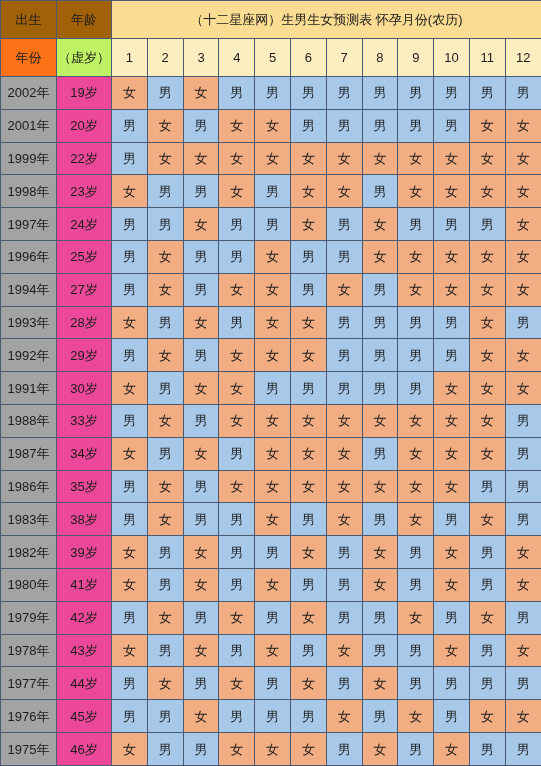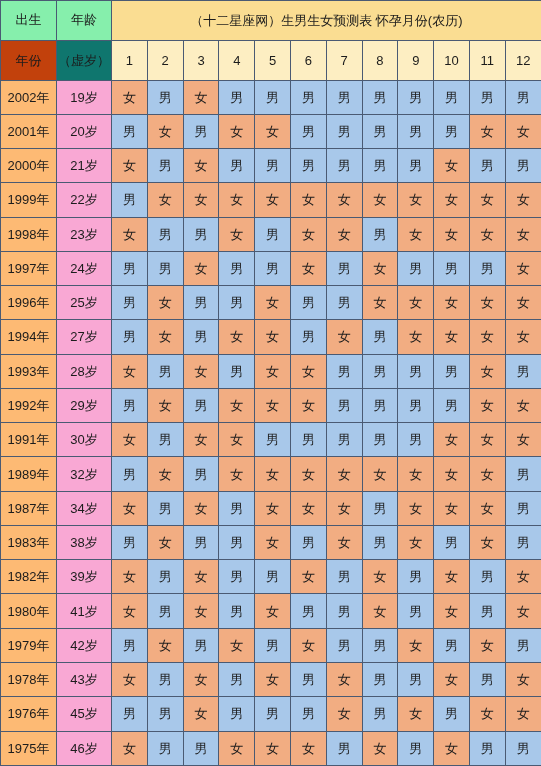--- a/index.html
+++ b/index.html
@@ -28,56 +28,55 @@
     padding: 0;
     line-height: 1;
   }
   
   col.c-year  { width: 56px; }
   col.c-age   { width: 55px; }
   col.c-month { width: 35.8px; }
 
   
   .hdr-label {
-    background: #86efac;
+    background: #a16207;
     font-size: 13px;
     height: 28px;
-    font-family: Liberation Mono, monospace;
   }
   .hdr-title {
     background: #fadd92;
     font-size: 13.5px;
     height: 28px;
     letter-spacing: 0px;
   }
   .hdr-sub-year {
-    background: #c2410c;
+    background: #f97316;
     font-size: 13px;
     height: 28px;
     margin-top: 29px;
   }
   .hdr-sub-age {
-    background: #0f766e;
+    background: #bef264;
     font-size: 13px;
     height: 28px;
   }
   .hdr-month {
     background: #fdeec2;
     font-size: 12.5px;
     height: 28px;
   }
 
   
   .cell-year {
-    background: #fdba74;
+    background: #a3a3a3;
     font-size: 12.5px;
     height: 24px;
   }
   .cell-age {
-    background: #f9a8d4;
+    background: #ec4899;
     font-size: 12.5px;
   }
 
   
   .v-male {
     background: #a8c8ea;
     font-size: 13.5px;
   }
   .v-female {
     background: #f2ad82;
@@ -152,36 +151,20 @@
         <td class="v-female">女</td>
         <td class="v-male">男</td>
         <td class="v-male">男</td>
         <td class="v-male">男</td>
         <td class="v-male">男</td>
         <td class="v-male">男</td>
         <td class="v-female">女</td>
         <td class="v-female">女</td>
       </tr>
       <tr>
-        <td class="cell-year">2000年</td>
-        <td class="cell-age">21岁</td>
-        <td class="v-female">女</td>
-        <td class="v-male">男</td>
-        <td class="v-female">女</td>
-        <td class="v-male">男</td>
-        <td class="v-male">男</td>
-        <td class="v-male">男</td>
-        <td class="v-male">男</td>
-        <td class="v-male">男</td>
-        <td class="v-male">男</td>
-        <td class="v-female">女</td>
-        <td class="v-male">男</td>
-        <td class="v-male">男</td>
-      </tr>
-      <tr>
         <td class="cell-year">1999年</td>
         <td class="cell-age">22岁</td>
         <td class="v-male">男</td>
         <td class="v-female">女</td>
         <td class="v-female">女</td>
         <td class="v-female">女</td>
         <td class="v-female">女</td>
         <td class="v-female">女</td>
         <td class="v-female">女</td>
         <td class="v-female">女</td>
@@ -296,22 +279,22 @@
         <td class="v-male">男</td>
         <td class="v-male">男</td>
         <td class="v-male">男</td>
         <td class="v-male">男</td>
         <td class="v-male">男</td>
         <td class="v-female">女</td>
         <td class="v-female">女</td>
         <td class="v-female">女</td>
       </tr>
       <tr>
-        <td class="cell-year">1989年</td>
-        <td class="cell-age">32岁</td>
+        <td class="cell-year">1988年</td>
+        <td class="cell-age">33岁</td>
         <td class="v-male">男</td>
         <td class="v-female">女</td>
         <td class="v-male">男</td>
         <td class="v-female">女</td>
         <td class="v-female">女</td>
         <td class="v-female">女</td>
         <td class="v-female">女</td>
         <td class="v-female">女</td>
         <td class="v-female">女</td>
         <td class="v-female">女</td>
@@ -328,20 +311,36 @@
         <td class="v-female">女</td>
         <td class="v-female">女</td>
         <td class="v-female">女</td>
         <td class="v-male">男</td>
         <td class="v-female">女</td>
         <td class="v-female">女</td>
         <td class="v-female">女</td>
         <td class="v-male">男</td>
       </tr>
       <tr>
+        <td class="cell-year">1986年</td>
+        <td class="cell-age">35岁</td>
+        <td class="v-male">男</td>
+        <td class="v-female">女</td>
+        <td class="v-male">男</td>
+        <td class="v-female">女</td>
+        <td class="v-female">女</td>
+        <td class="v-female">女</td>
+        <td class="v-female">女</td>
+        <td class="v-female">女</td>
+        <td class="v-female">女</td>
+        <td class="v-female">女</td>
+        <td class="v-male">男</td>
+        <td class="v-male">男</td>
+      </tr>
+      <tr>
         <td class="cell-year">1983年</td>
         <td class="cell-age">38岁</td>
         <td class="v-male">男</td>
         <td class="v-female">女</td>
         <td class="v-male">男</td>
         <td class="v-male">男</td>
         <td class="v-female">女</td>
         <td class="v-male">男</td>
         <td class="v-female">女</td>
         <td class="v-male">男</td>
@@ -406,20 +405,36 @@
         <td class="v-female">女</td>
         <td class="v-male">男</td>
         <td class="v-female">女</td>
         <td class="v-male">男</td>
         <td class="v-female">女</td>
         <td class="v-male">男</td>
         <td class="v-male">男</td>
         <td class="v-female">女</td>
         <td class="v-male">男</td>
         <td class="v-female">女</td>
+      </tr>
+      <tr>
+        <td class="cell-year">1977年</td>
+        <td class="cell-age">44岁</td>
+        <td class="v-male">男</td>
+        <td class="v-female">女</td>
+        <td class="v-male">男</td>
+        <td class="v-female">女</td>
+        <td class="v-male">男</td>
+        <td class="v-female">女</td>
+        <td class="v-male">男</td>
+        <td class="v-female">女</td>
+        <td class="v-male">男</td>
+        <td class="v-male">男</td>
+        <td class="v-male">男</td>
+        <td class="v-male">男</td>
       </tr>
       <tr>
         <td class="cell-year">1976年</td>
         <td class="cell-age">45岁</td>
         <td class="v-male">男</td>
         <td class="v-male">男</td>
         <td class="v-female">女</td>
         <td class="v-male">男</td>
         <td class="v-male">男</td>
         <td class="v-male">男</td>

